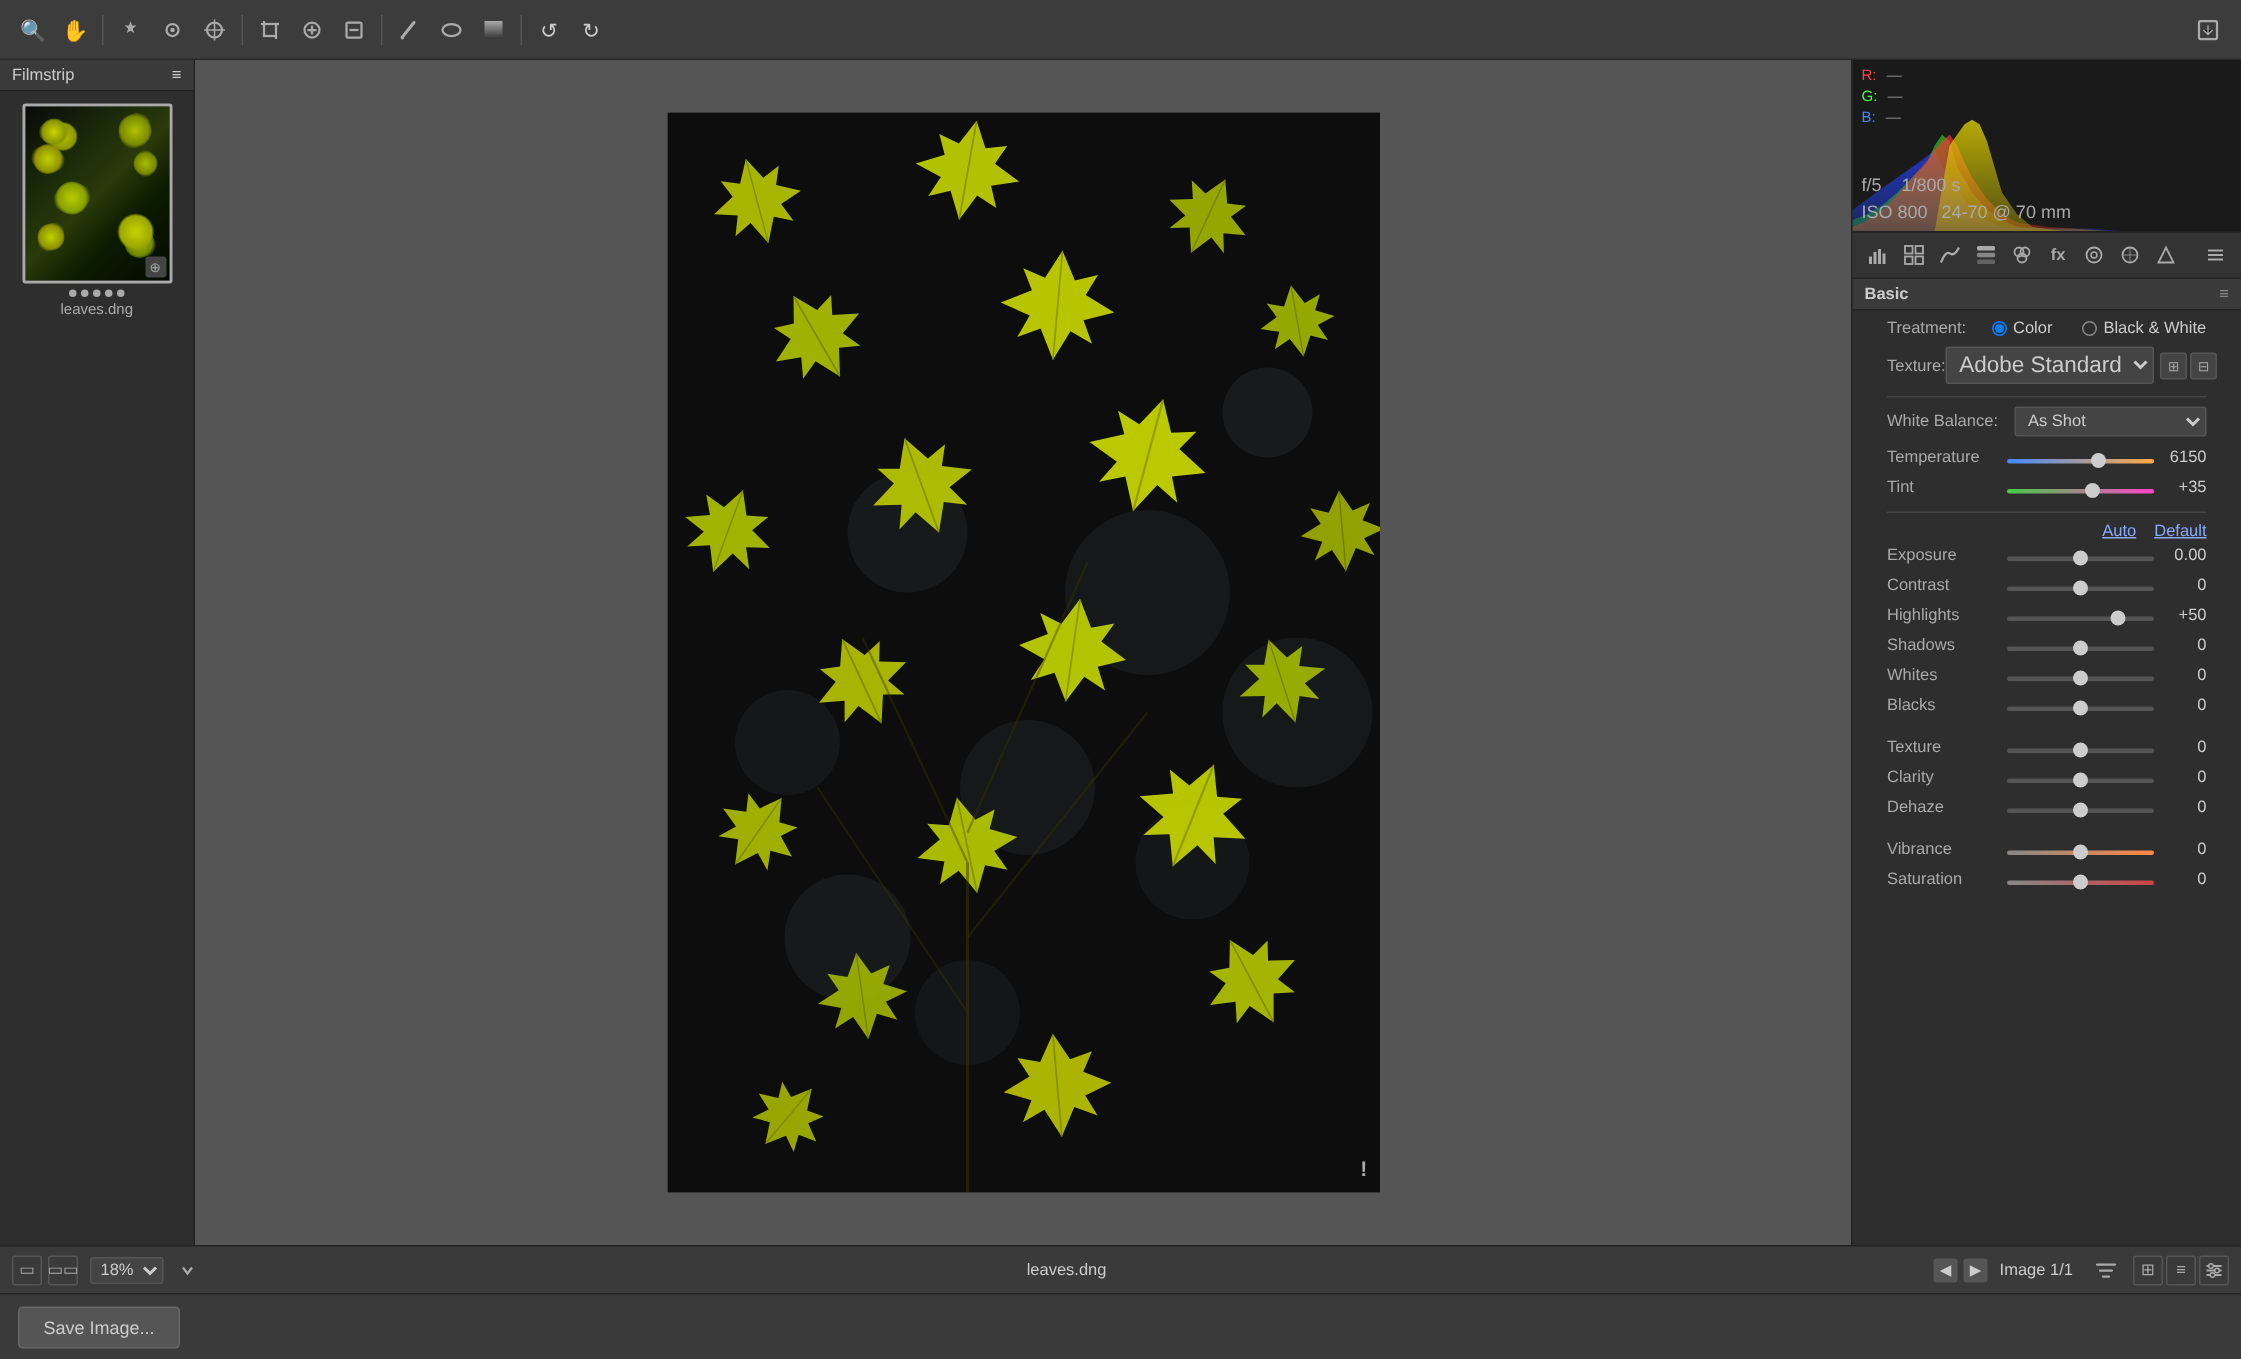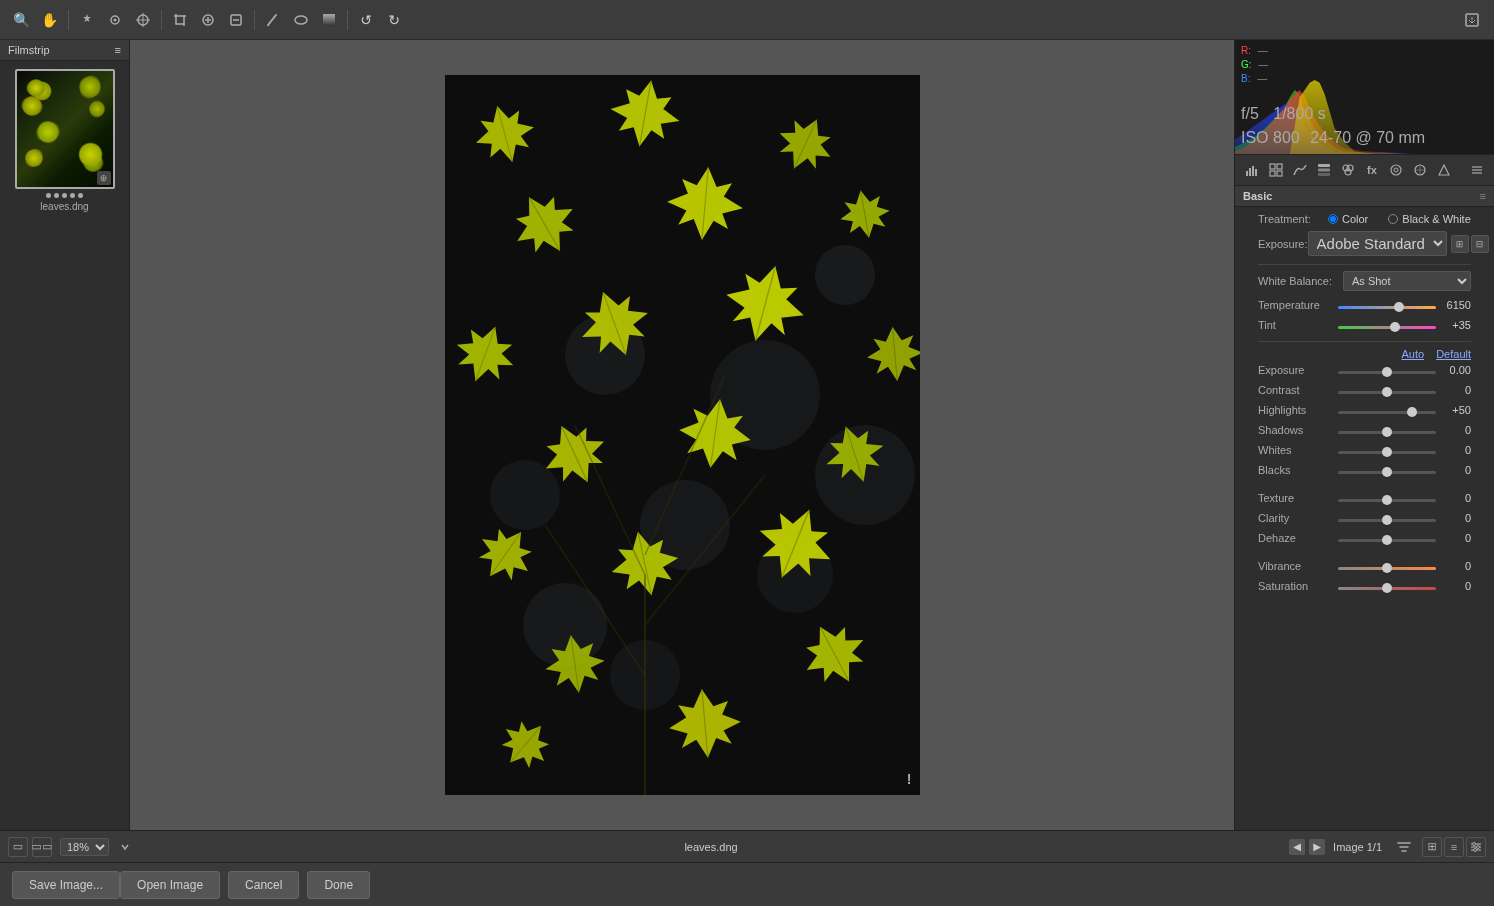--- a/index.html
+++ b/index.html
@@ -886,21 +886,21 @@
           <div style="font-size:10px; line-height:1.4;">
             <span style="color:#44ff44;">G:</span>
             <span style="color:#888; margin-left:4px;">—</span>
           </div>
           <div style="font-size:10px; line-height:1.4;">
             <span style="color:#4488ff;">B:</span>
             <span style="color:#888; margin-left:4px;">—</span>
           </div>
         </div>
 
-        <div style="position:absolute; bottom:4px; left:6px; font-size:16px; color:#aaa; line-height:1.5;">
+        <div style="position:absolute; bottom:4px; left:6px; font-size:12px; color:#aaa; line-height:1.5;">
           <div>
             <span>f/5</span>
             <span style="margin-left:10px;">1/800 s</span>
           </div>
           <div>
             <span>ISO 800</span>
             <span style="margin-left:6px;">24-70 @ 70 mm</span>
           </div>
         </div>
       </div>
@@ -987,21 +987,21 @@
               <span>Color</span>
             </div>
             <div class="radio-option">
               <div class="radio-circle"></div>
               <span>Black &amp; White</span>
             </div>
           </div>
         </div>
 
         <div class="profile-row">
-          <span class="profile-label">Exposure:</span>
+          <span class="profile-label">Texture:</span>
           <select class="profile-select">
             <option>Adobe Standard</option>
           </select>
           <div class="profile-icons">
             <div class="profile-icon-btn">⊞</div>
             <div class="profile-icon-btn">⊟</div>
           </div>
         </div>
 
         <div class="panel-divider"></div>
@@ -1195,18 +1195,13 @@
           <circle cx="4" cy="3" r="1.5" fill="#3a3a3a" stroke="#aaa" stroke-width="1"></circle>
           <circle cx="8" cy="6" r="1.5" fill="#3a3a3a" stroke="#aaa" stroke-width="1"></circle>
           <circle cx="5" cy="9" r="1.5" fill="#3a3a3a" stroke="#aaa" stroke-width="1"></circle>
         </svg>
     </div>
   </div>
 </div>
 
 <div class="action-bar">
   <button class="action-btn action-btn-primary">Save Image...</button>
-  <div class="action-bar-right">
-    <button class="action-btn action-btn-open">Open Image</button>
-    <button class="action-btn action-btn-cancel">Cancel</button>
-    <button class="action-btn action-btn-done">Done</button>
-  </div>
 </div>
 
 </body></html>

